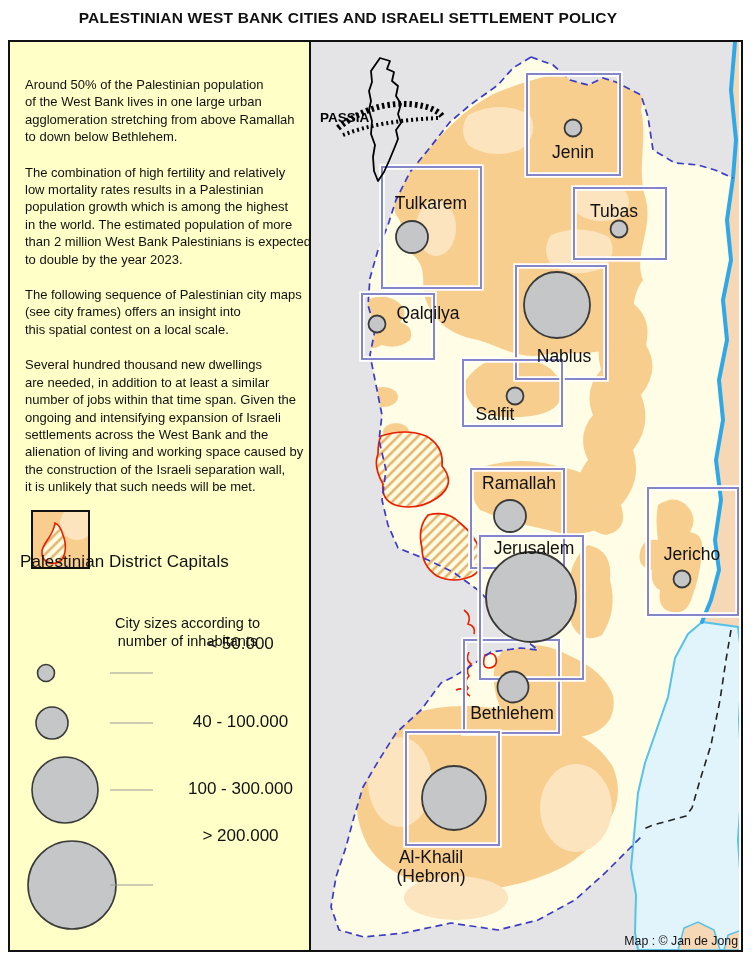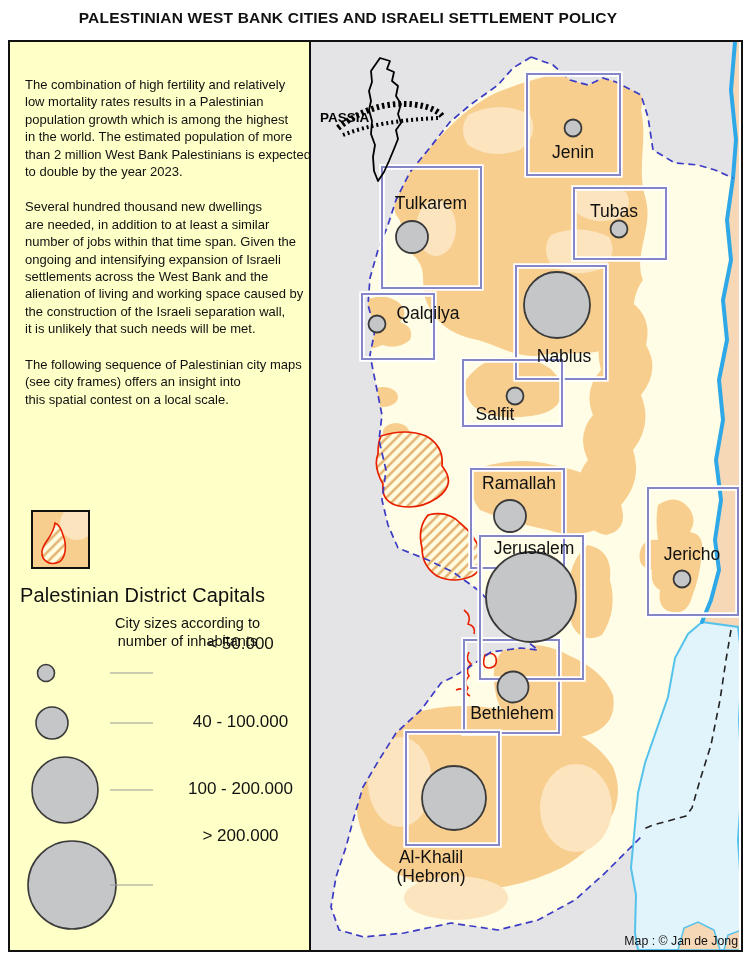--- a/index.html
+++ b/index.html
@@ -7,51 +7,55 @@
   .page-title{position:absolute;top:9px;left:0;width:696px;text-align:center;
     font-size:15.5px;font-weight:bold;letter-spacing:.2px;}
   .figure{position:absolute;left:8px;top:40px;width:731px;height:908px;border:2px solid #111;display:flex;}
   .panel{position:relative;width:299px;height:908px;background:#FFFFC8;border-right:2px solid #111;flex:none;}
   .map-area{position:relative;width:428px;height:908px;flex:none;background:#E4E4E7;}
   .map-area svg{display:block;}
   .paras{position:absolute;left:15px;top:34px;font-size:13px;line-height:17.4px;}
   .paras p{margin:0 0 18px 0;white-space:pre;}
   .swatch{position:absolute;left:21px;top:468px;width:55px;height:55px;border:2px solid #111;background:#F8CE8E;}
   .swatch-caption{position:absolute;left:86px;top:477px;font-size:14.3px;line-height:17.6px;white-space:pre;}
-  .capitals-heading{position:absolute;left:10px;top:542px;width:289px;font-size:20px;letter-spacing:.1px;}
+  .capitals-heading{position:absolute;left:10px;top:510px;width:289px;font-size:17px;letter-spacing:.1px;}
   .size-caption{position:absolute;left:0;top:572px;width:299px;text-align:center;font-size:14.5px;line-height:18px;white-space:pre;margin-left:28px;}
   .legend-svg{position:absolute;left:0;top:585px;}
   .legend-label{position:absolute;left:162px;width:137px;text-align:center;font-size:17px;}
 </style>
 </head>
 <body>
 
 <div class="page-title">PALESTINIAN WEST BANK CITIES AND ISRAELI SETTLEMENT POLICY</div>
 
 <div class="figure">
 
   <div class="panel">
     <div class="paras">
+      <p>Around 50% of the Palestinian population
+of the West Bank lives in one large urban
+agglomeration stretching from above Ramallah
+to down below Bethlehem.</p>
       <p>The combination of high fertility and relatively
 low mortality rates results in a Palestinian
 population growth which is among the highest
 in the world. The estimated population of more
 than 2 million West Bank Palestinians is expected
 to double by the year 2023.</p>
+      <p>The following sequence of Palestinian city maps
+(see city frames) offers an insight into
+this spatial contest on a local scale.</p>
       <p>Several hundred thousand new dwellings
 are needed, in addition to at least a similar
 number of jobs within that time span. Given the
 ongoing and intensifying expansion of Israeli
 settlements across the West Bank and the
 alienation of living and working space caused by
 the construction of the Israeli separation wall,
 it is unlikely that such needs will be met.</p>
-      <p>The following sequence of Palestinian city maps
-(see city frames) offers an insight into
-this spatial contest on a local scale.</p>
     </div>
 
     <div class="swatch">
       <svg width="55" height="55" viewBox="0 0 55 55">
         <defs>
           <pattern id="hatchL" patternUnits="userSpaceOnUse" width="7" height="7" patternTransform="rotate(-45)">
             <rect width="7" height="7" fill="#FFFCE0"></rect>
             <line x1="0" y1="3.5" x2="7" y2="3.5" stroke="#E2A964" stroke-width="2.2"></line>
           </pattern>
         </defs>
@@ -74,21 +78,21 @@
       </g>
       <g stroke="#9a9a9a" stroke-width="1.2">
         <line x1="100" y1="46" x2="143" y2="46"></line>
         <line x1="100" y1="96" x2="143" y2="96"></line>
         <line x1="100" y1="163" x2="143" y2="163"></line>
         <line x1="100" y1="258" x2="143" y2="258"></line>
       </g>
     </svg>
     <div class="legend-label" style="top:592px">&lt; 50.000</div>
     <div class="legend-label" style="top:670px">40 - 100.000</div>
-    <div class="legend-label" style="top:737px">100 - 200.000</div>
+    <div class="legend-label" style="top:737px">100 - 300.000</div>
     <div class="legend-label" style="top:784px">&gt; 200.000</div>
   </div>
 
   <div class="map-area">
   <svg width="428" height="908" viewBox="313 42 428 908">
     <defs>
       <pattern id="hatchM" patternUnits="userSpaceOnUse" width="7" height="7" patternTransform="rotate(-45)">
         <rect width="7" height="7" fill="#FFFCE0"></rect>
         <line x1="0" y1="3.5" x2="7" y2="3.5" stroke="#E2A964" stroke-width="2.2"></line>
       </pattern>

